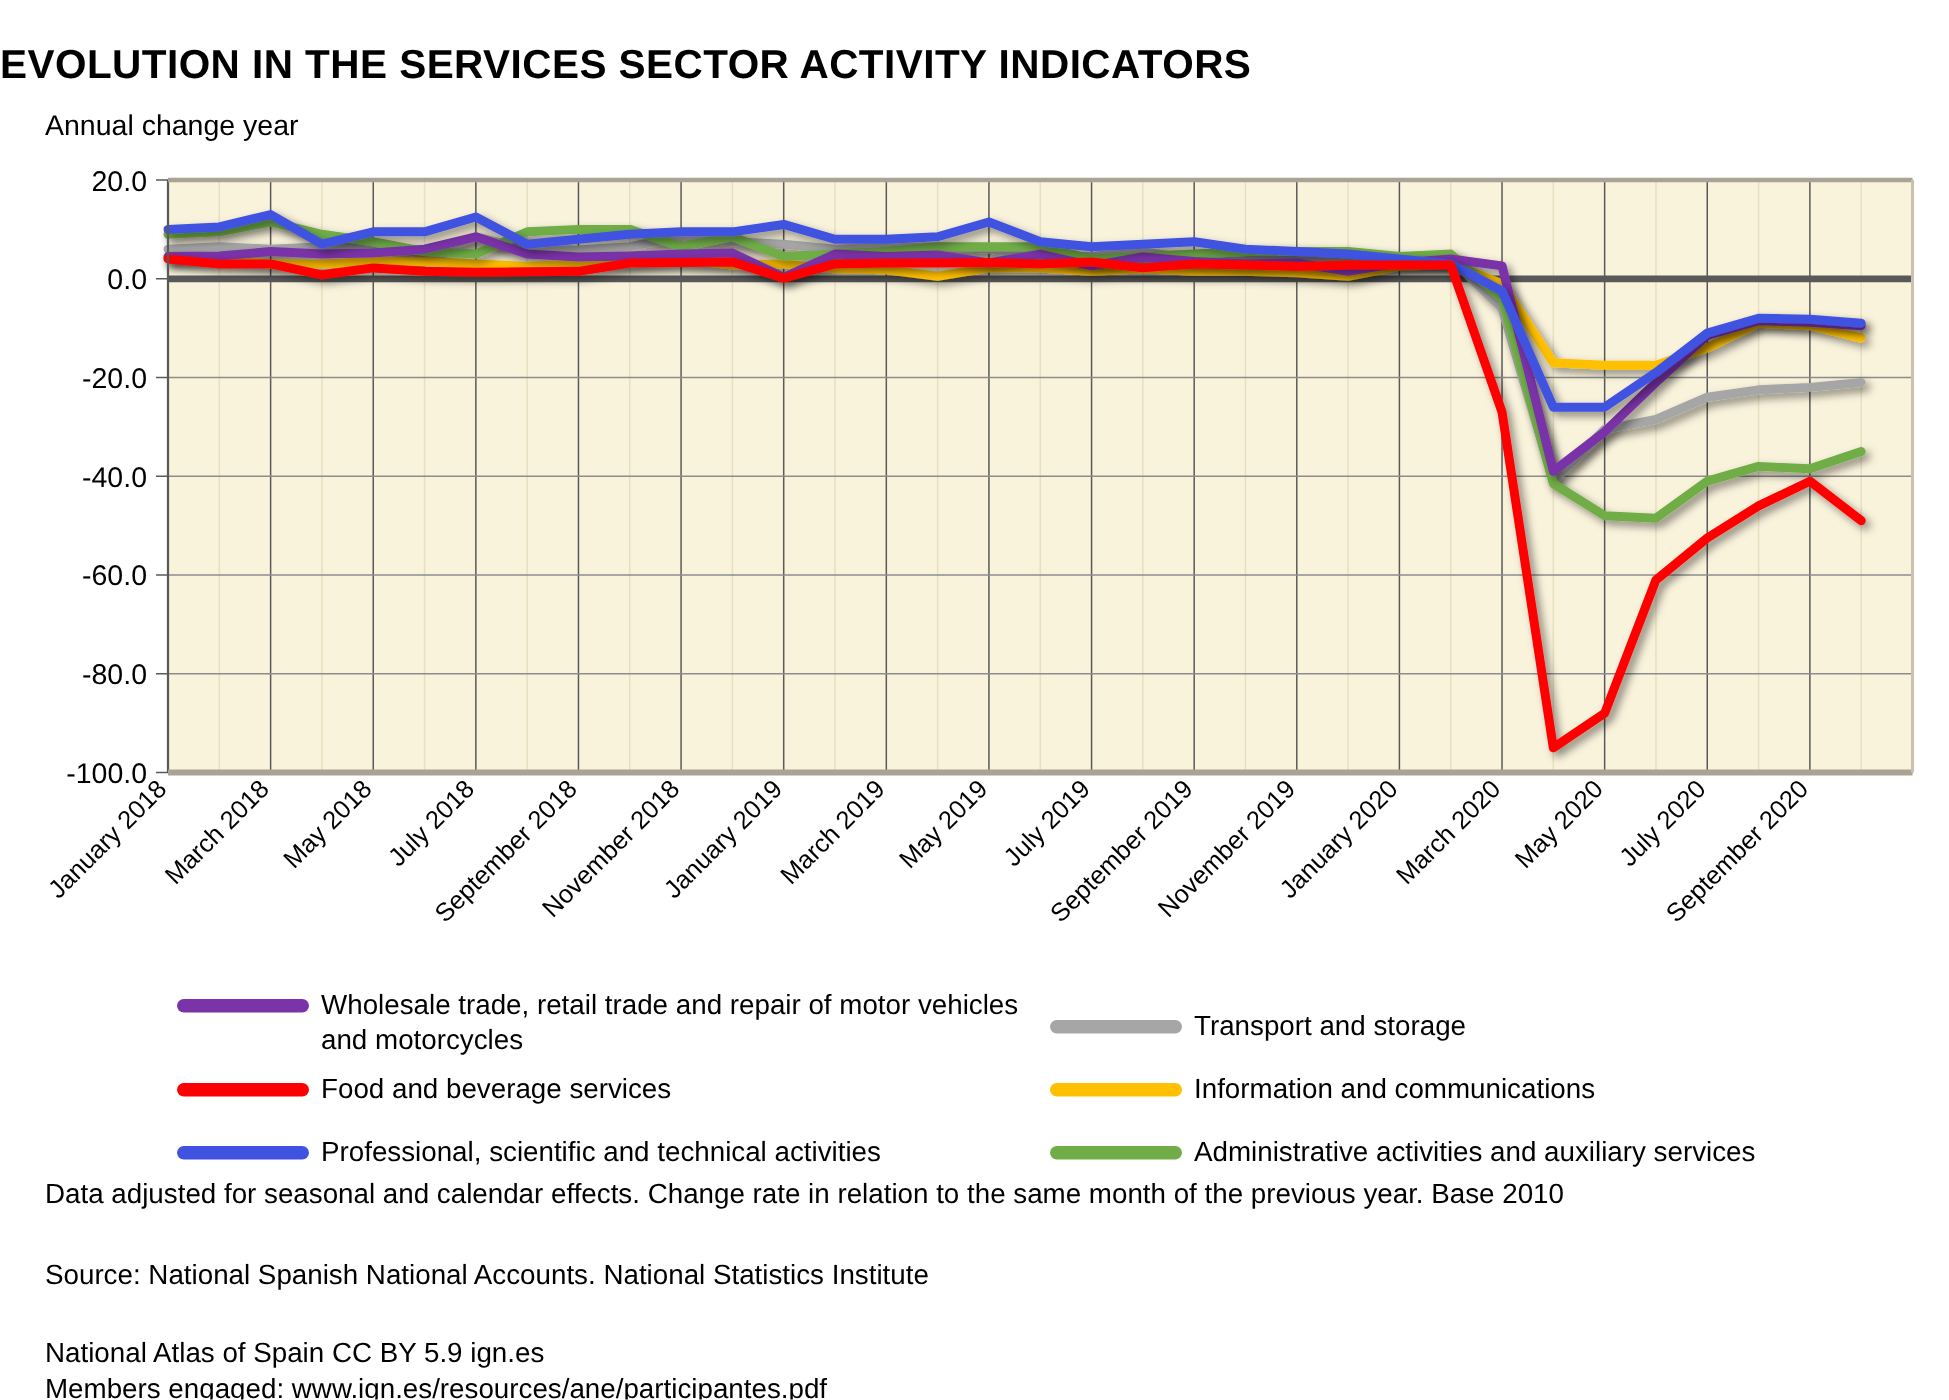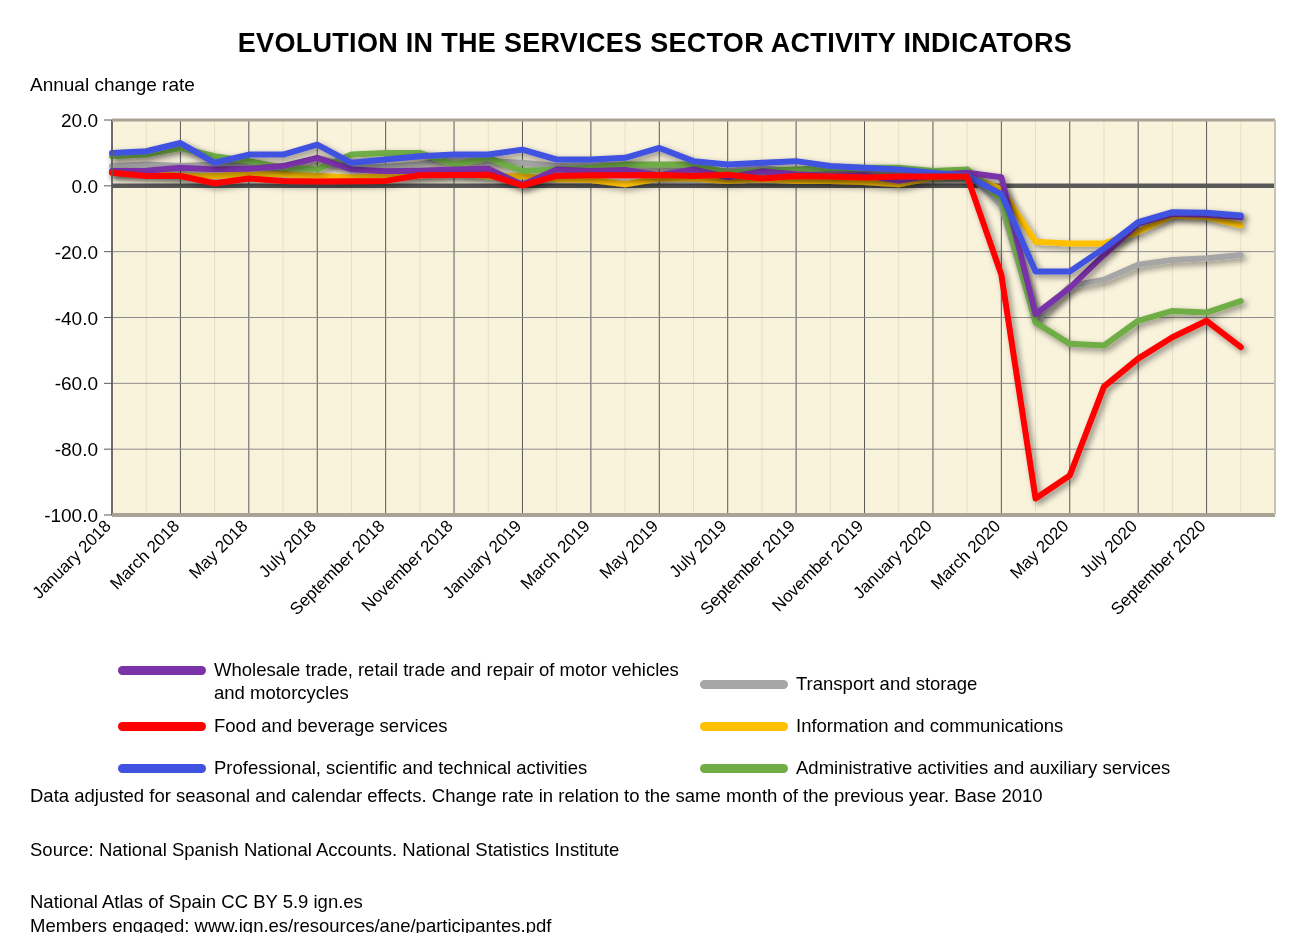--- a/index.html
+++ b/index.html
@@ -2,22 +2,22 @@
 <html><head>
 <meta charset="utf-8">
 <style>
   html,body{margin:0;padding:0;}
   body{
     width:1299px;height:933px;background:#ffffff;
     font-family:"Liberation Sans", sans-serif;
     color:#000;overflow:hidden;position:relative;
   }
   #chart-title{
-    position:absolute;left:0;top:28px;width:1055px;text-align:right;
-    font-size:27px;font-weight:bold;letter-spacing:.3px;padding-left:17px;
+    position:absolute;left:0;top:28px;width:1055px;text-align:left;
+    font-size:27px;font-weight:bold;letter-spacing:.3px;
   }
   #ylabel{
     position:absolute;left:30px;top:74px;font-size:19px;
   }
   #plot-wrap{position:absolute;left:0;top:0;width:1299px;height:842px;}
   svg{display:block;}
   .tick-text{font-family:"Liberation Sans",sans-serif;font-size:19px;fill:#000;}
   .xtick-text{font-family:"Liberation Sans",sans-serif;font-size:17px;fill:#000;}
   #legend{
     position:absolute;left:0;top:655px;width:1299px;height:125px;
@@ -33,21 +33,21 @@
   .legend-label{font-size:18.5px;line-height:23px;padding-top:3px;}
   .footnotes{position:absolute;left:30px;top:784px;width:1250px;font-size:18.5px;line-height:24px;}
   .fn{margin-bottom:0;}
   .fn.gap1{margin-top:30px;}
   .fn.gap2{margin-top:28px;}
 </style>
 </head>
 <body>
 
 <div id="chart-title">EVOLUTION IN THE SERVICES SECTOR ACTIVITY INDICATORS</div>
-<div id="ylabel">Annual change rate</div>
+<div id="ylabel">Annual change year</div>
 
 <div id="plot-wrap">
   <svg width="1299" height="660" viewBox="0 0 1299 660">
       <defs>
         <filter id="sh" x="-20%" y="-20%" width="160%" height="160%">
           <feDropShadow dx="3" dy="3" stdDeviation="3" flood-color="#000" flood-opacity="0.45"></feDropShadow>
         </filter>
       </defs>
     <g id="plot-bg-g">
         <rect x="112" y="120" width="1163" height="395" fill="#FAF3DC"></rect>

